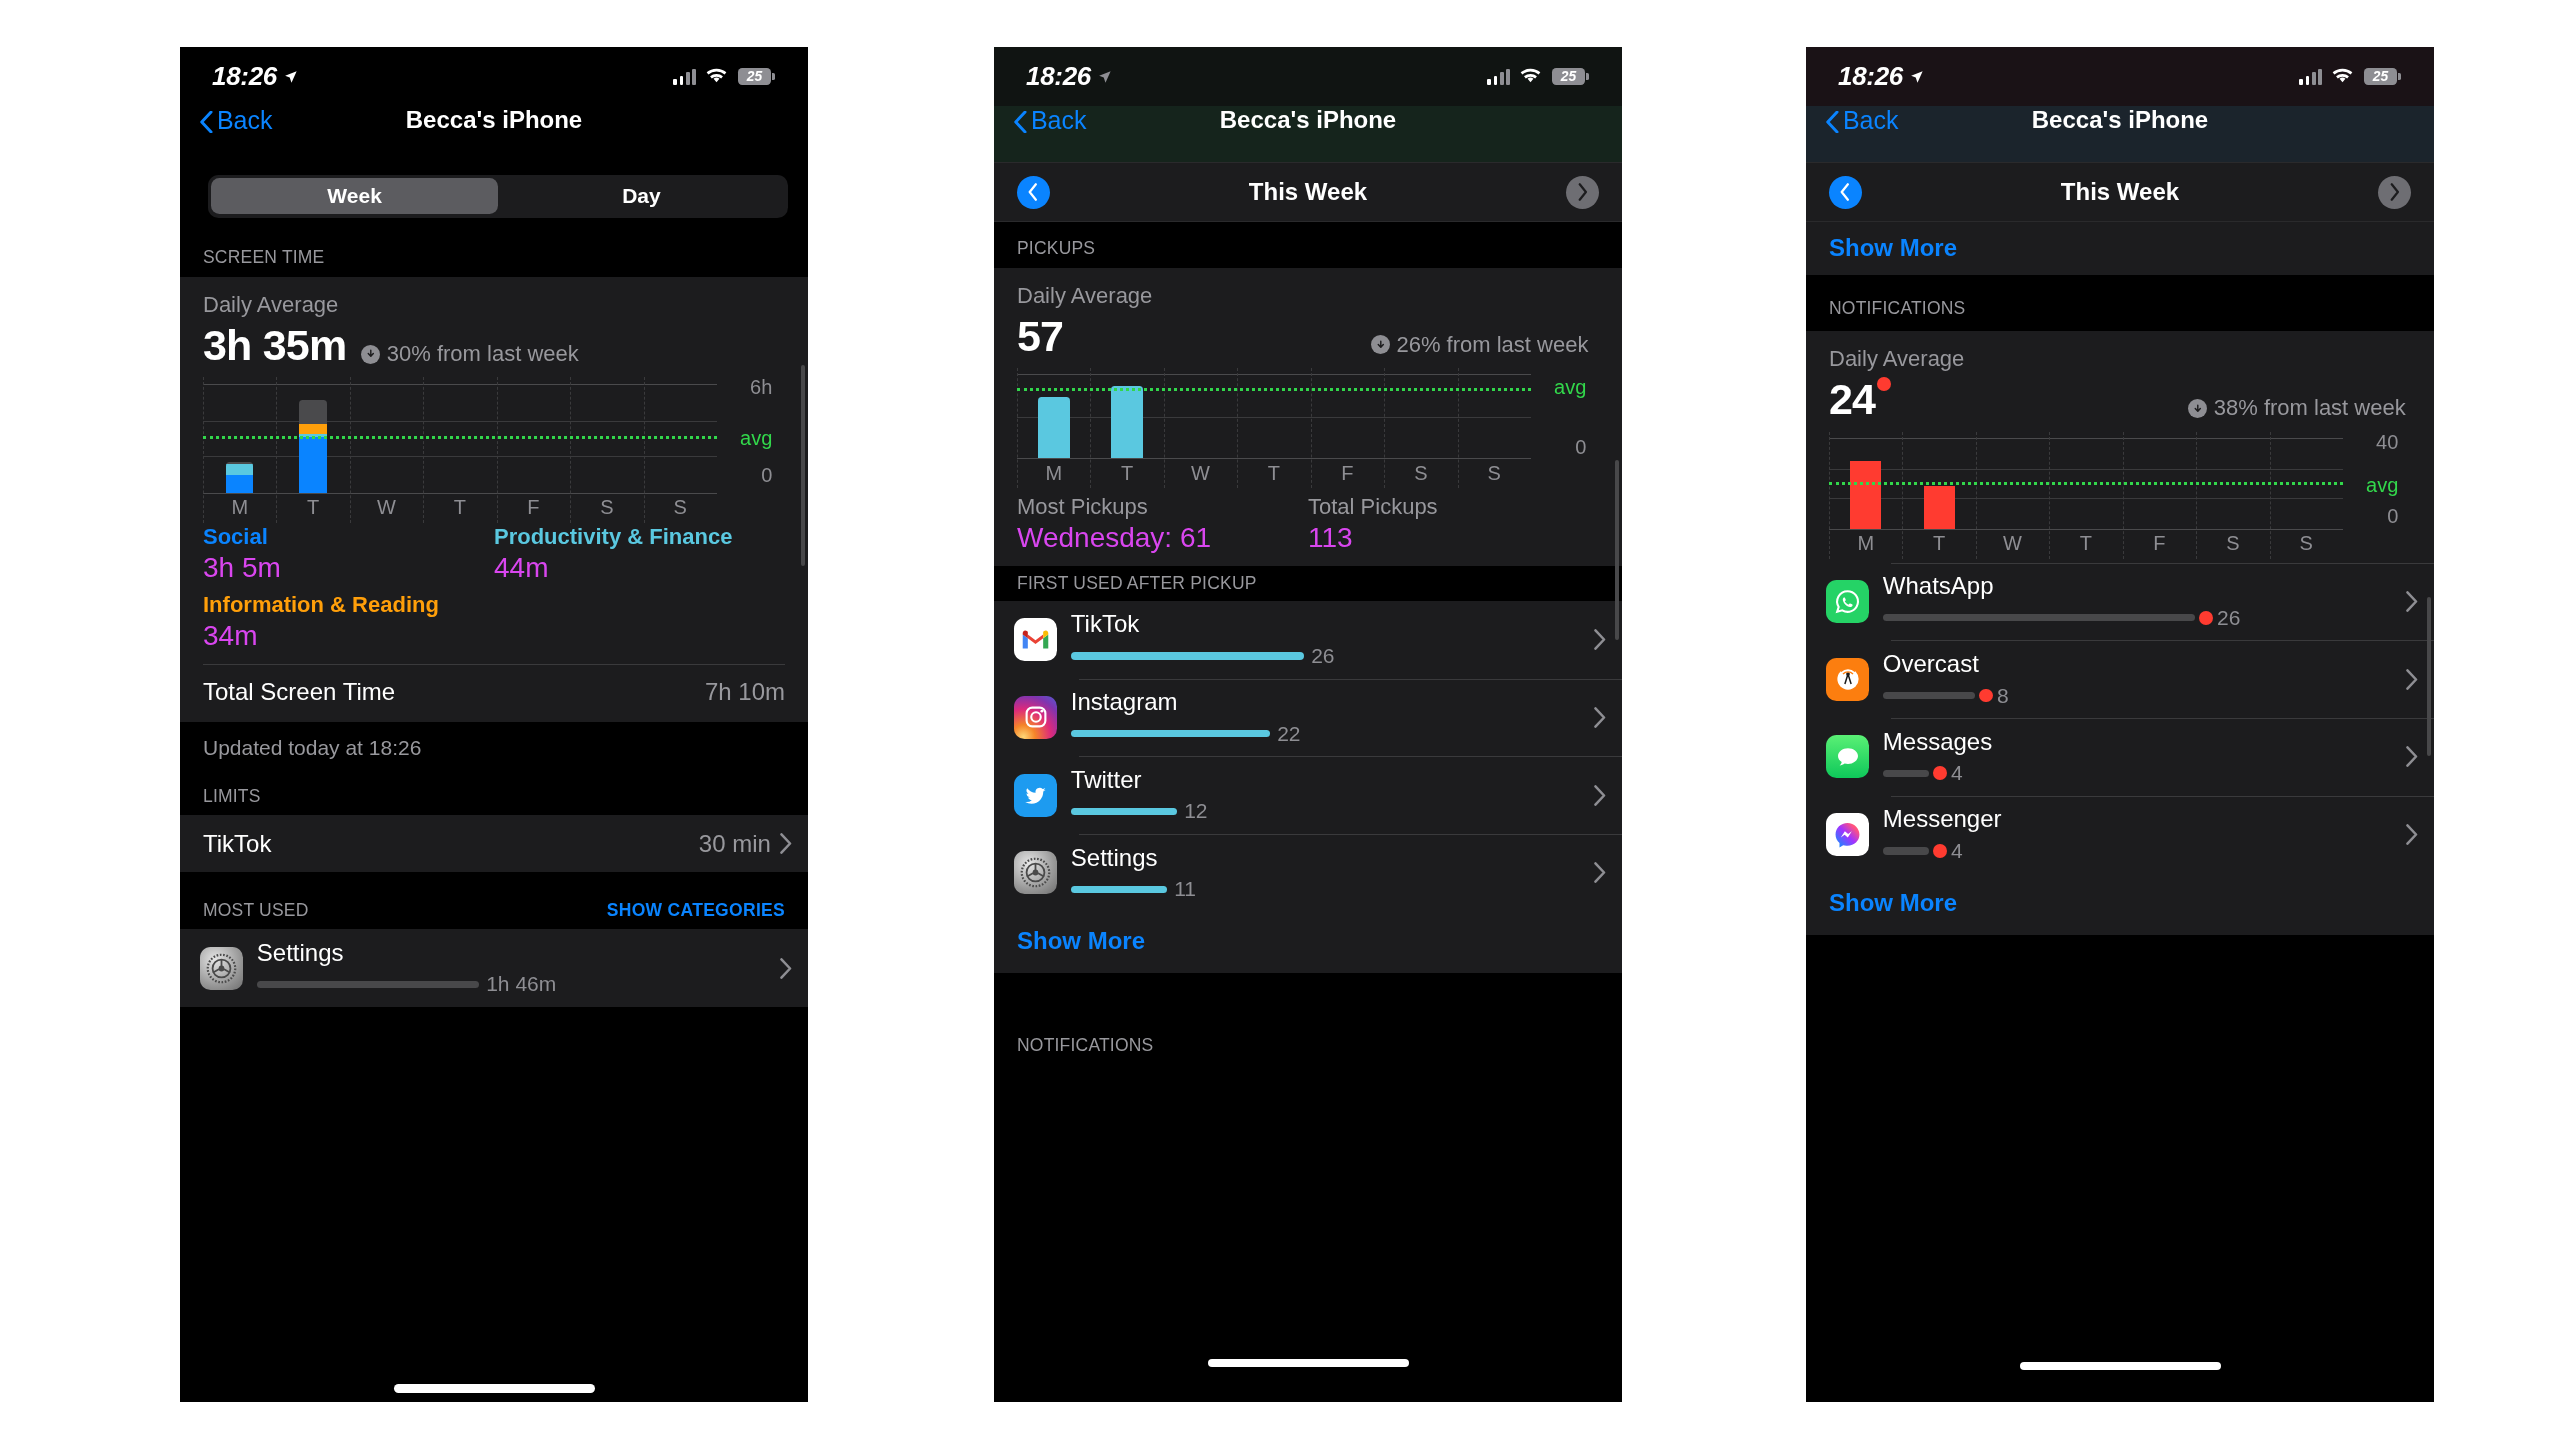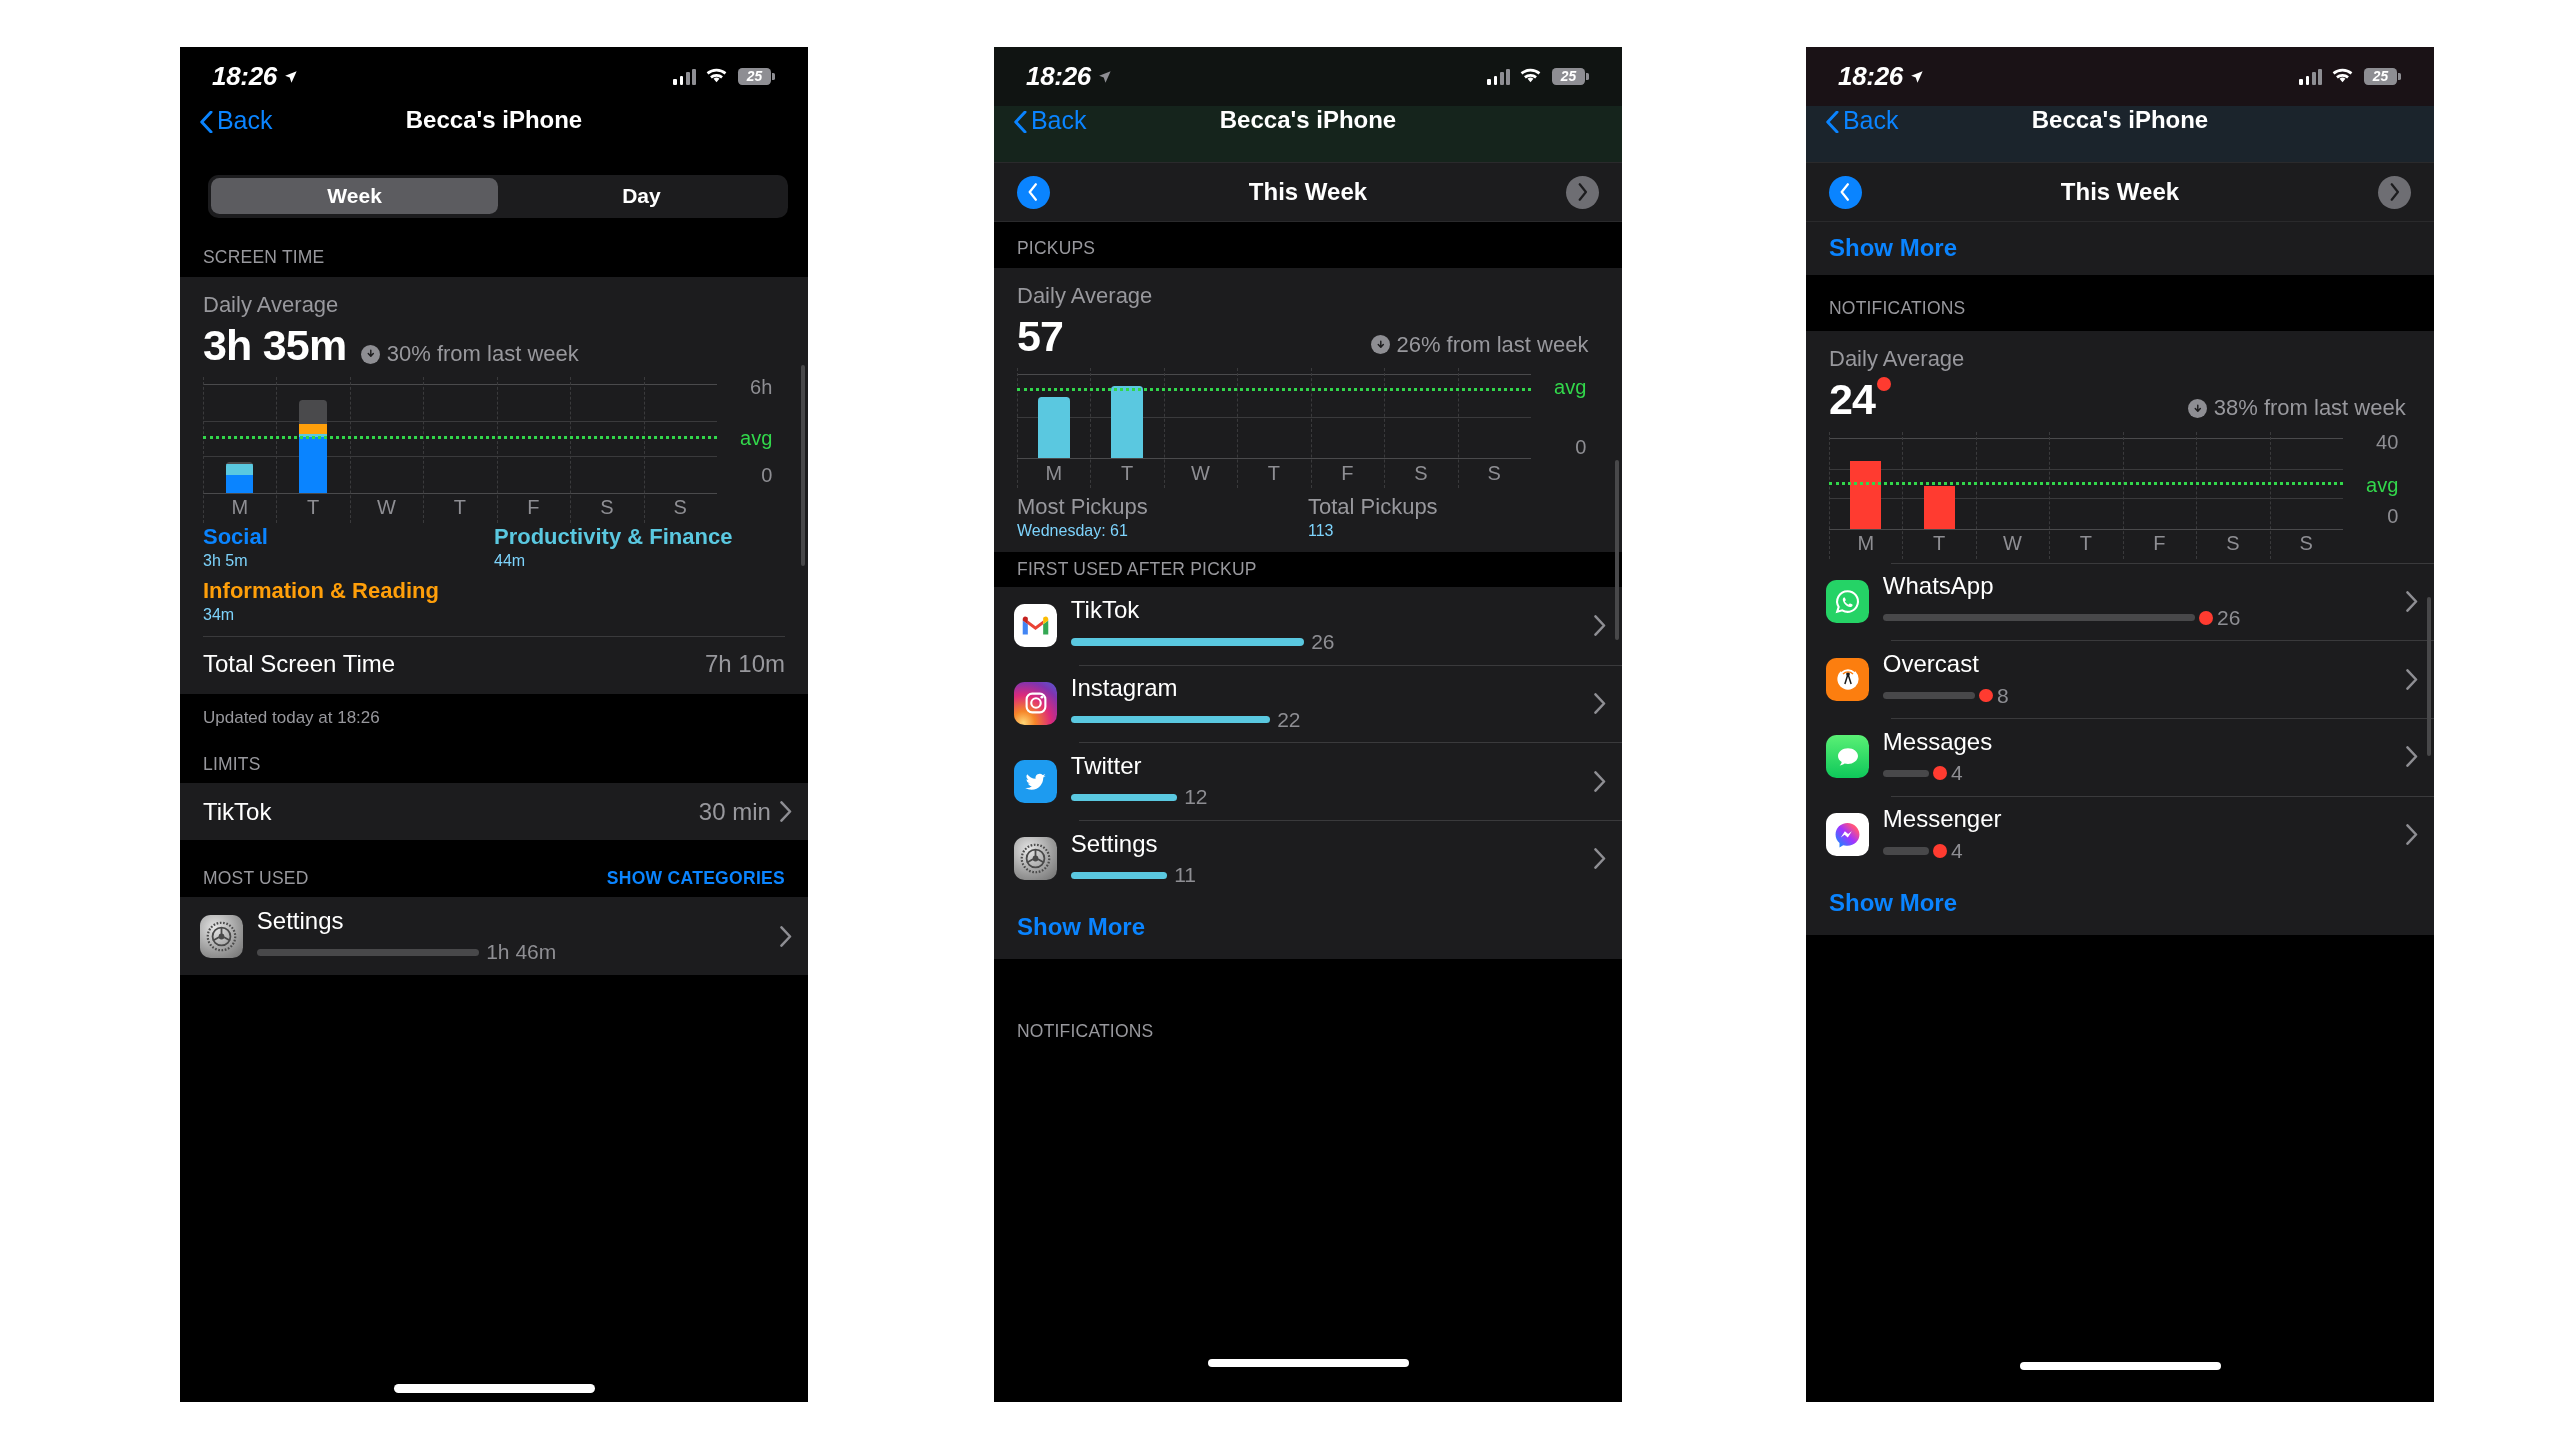--- a/index.html
+++ b/index.html
@@ -90,28 +90,28 @@
   .avglabel { position:absolute; right:12.7px; color:#32d74b; font-size:20px; font-weight:400; }
   .ytop { position:absolute; right:12.7px; top:-7.4px; color:#8e8e93; font-size:20px; }
   .ybot { position:absolute; right:12.7px; color:#8e8e93; font-size:20px; }
   .xlabels { position:absolute; left:0; right:68px; bottom:-4.2px; display:flex; }
   .xlabels span { flex:1; text-align:center; color:#8e8e93; font-size:20px; }
 
   
   .legend { display:flex; flex-wrap:wrap; padding-top:9.5px; }
   .lg { width:50%; }
   .lg .nm { font-size:22px; font-weight:700; }
-  .lg .vl { color:#7dd3fc; font-size:16px; padding-top:2.1px; }
+  .lg .vl { color:#d946ef; font-size:28px; padding-top:2.1px; }
 
   .divider { height:1.1px; background:#3a3a3c; margin:11.6px 0 0; }
   .totalrow { display:flex; justify-content:space-between; align-items:center; padding:13.8px 0 16px; }
   .totalrow .l { color:#fff; font-size:24px; }
   .totalrow .r { color:#98989d; font-size:24px; }
 
-  .updated { color:#98989d; font-size:17px; padding:13.8px 23px 0; background:#000; }
+  .updated { color:#98989d; font-size:21px; padding:13.8px 23px 0; background:#000; }
 
   
   .listrow { background:#1c1c1e; display:flex; align-items:center; padding:0 16px 0 23px;
              height:51px; justify-content:space-between; cursor:pointer; }
   .listrow .lbl { color:#fff; font-size:24px; }
   .listrow .right { display:flex; align-items:center; gap:9.5px; }
   .listrow .val { color:#98989d; font-size:24px; }
   .chev { width:11.6px; height:21px; }
 
   

